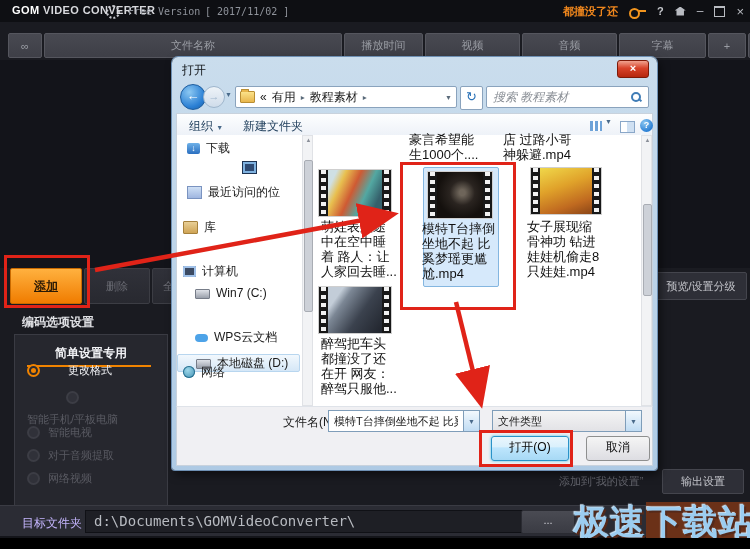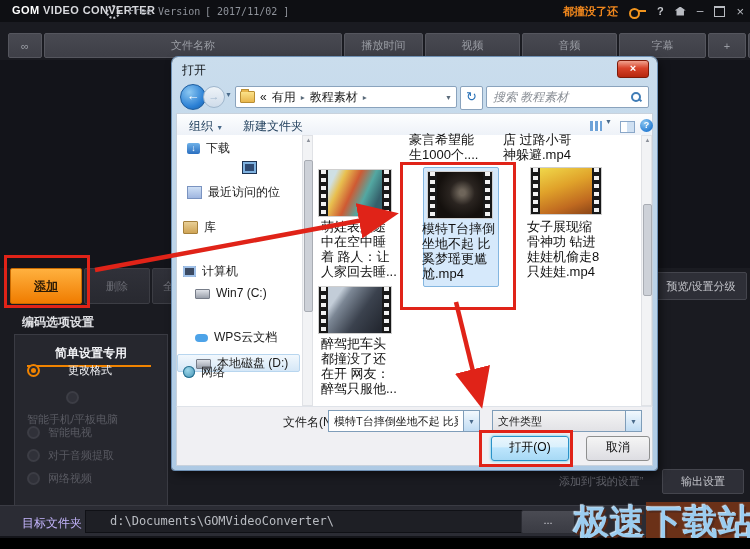--- a/index.html
+++ b/index.html
@@ -35,21 +35,21 @@
   .opt{position:absolute;left:12px;display:flex;align-items:center;gap:8px;font-size:11px;color:#595a62;}
   .opt .radio{width:9px;height:9px;border-radius:50%;background:#303139;border:2px solid #3c3d45;}
   .opt.sel{color:#f2f3f6;}
   .opt.sel .radio{border-color:#f08300;background:#2a2b31;position:relative;}
   .opt.sel .radio::after{content:"";position:absolute;left:2px;top:2px;width:5px;height:5px;border-radius:50%;background:#f08300;}
   .btn-gray{background:#2e2f37;border:1px solid #44454d;border-radius:2px;color:#c3c4ca;font-size:11px;display:flex;align-items:center;justify-content:center;}
   .addtomy{position:absolute;left:548px;top:474px;color:#63646c;font-size:11px;margin-left:11px;}
   
   .bbar{position:absolute;left:0;top:505px;width:750px;height:30px;background:#2b2c34;border-top:1px solid #3a3b43;}
   .bbar-label{position:absolute;left:22px;top:9px;color:#c4b5fd;font-size:12px;font-weight:normal;}
-  .pathfield{position:absolute;left:85px;top:4px;width:428px;height:21px;background:#1e1f25;border:1px solid #101116;color:#b8bbc1;font-family:"DejaVu Sans Mono",monospace;font-size:12px;line-height:21px;padding-left:24px;}
+  .pathfield{position:absolute;left:85px;top:4px;width:428px;height:21px;background:#1e1f25;border:1px solid #101116;color:#b8bbc1;font-family:"DejaVu Sans Mono",monospace;font-size:14px;line-height:21px;padding-left:8px;}
   .morebtn{position:absolute;left:521px;top:4px;width:52px;height:22px;background:linear-gradient(#4a4b53,#3a3b43);border:1px solid #2a2b32;border-radius:2px;color:#cfd0d6;font-size:11px;text-align:center;line-height:18px;}
   .bfoot{position:absolute;left:0;top:536px;width:750px;height:13px;background:#14151a;}
   
   .wm{position:absolute;left:574px;top:499px;z-index:60;font-size:35px;font-weight:bold;letter-spacing:1px;color:#9ccdf0;text-shadow:2px 2px 0 #54291a,-1px -1px 1px #cfe8fa;white-space:nowrap;}
   .wm .wm2{background:#6b3118;padding:0 1px;}
   
   .dlg{position:absolute;left:172px;top:57px;width:485px;height:413px;background:linear-gradient(#cadded,#aecae4);border-radius:6px 6px 3px 3px;box-shadow:0 0 0 1px #6e90b4,3px 4px 10px rgba(0,0,0,.55);z-index:10;font-size:12px;color:#1a1a1a;}
   .dlg-title{position:absolute;left:10px;top:5px;color:#101418;}
   .dlg-close{position:absolute;right:8px;top:3px;width:30px;height:16px;background:linear-gradient(#f0a390,#d8432a 45%,#b5270f);border:1px solid #7e1a08;border-radius:3px;color:#fff;font-size:11px;font-weight:bold;text-align:center;line-height:14px;}
   .navbtn-back{position:absolute;left:8px;top:27px;width:24px;height:24px;border-radius:50%;background:radial-gradient(circle at 35% 30%,#8cc8f2,#2a7fd4 65%,#1b5ca0);border:1px solid #1c5c9e;color:#fff;font-size:13px;text-align:center;line-height:22px;}

